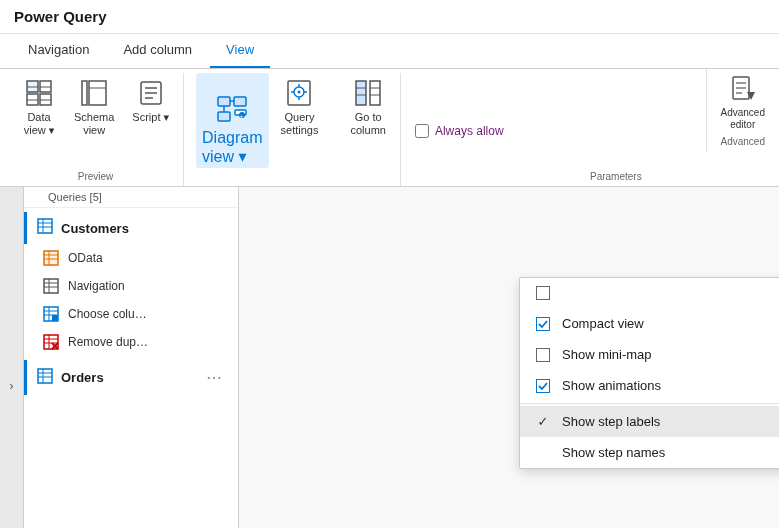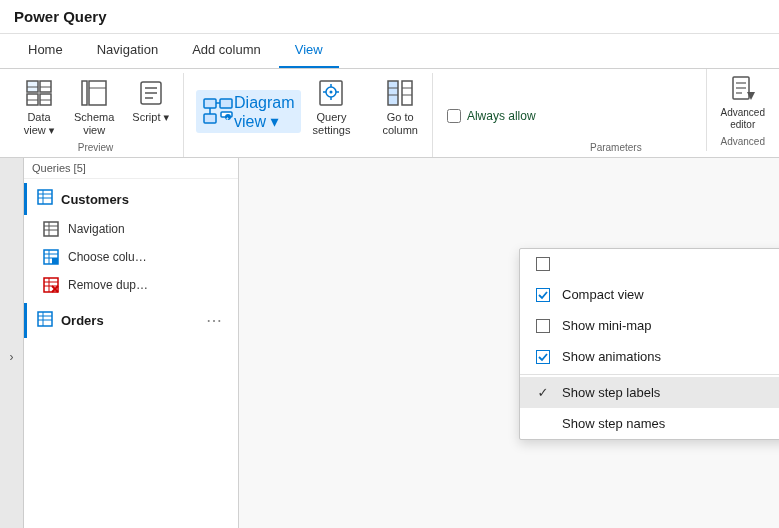--- a/index.html
+++ b/index.html
@@ -110,21 +110,21 @@
       padding: 4px 10px 2px;
       min-width: 110px;
     }
     .always-allow-inner {
       display: flex;
       align-items: center;
       gap: 6px;
       cursor: pointer;
     }
     .always-allow-inner input[type=checkbox] { width: 14px; height: 14px; }
-    .always-allow-inner span { font-size: 12px; color: #14532d; }
+    .always-allow-inner span { font-size: 12px; color: #701a75; }
 
     
     .main-area {
       display: flex;
       height: calc(528px - 130px);
       background: #f3f3f3;
       position: relative;
     }
 
     
@@ -249,28 +249,27 @@
     }
     .menu-separator {
       height: 1px;
       background: #e0e0e0;
       margin: 2px 0;
     }
 
     
     .diagram-btn-wrap {
       display: flex;
-      flex-direction: row;
-      align-items: center;
-      padding: 4px 6px 2px;
+      flex-direction: column;
+      align-items: center;
+      padding: 20px 6px 2px;
       cursor: pointer;
       border-radius: 3px;
       min-width: 46px;
       background: #ddeeff;
-      margin-top: 17px;
     }
 
     .orders-group {
       margin-top: 4px;
     }
 
     .three-dots {
       font-size: 16px;
       color: #888;
       padding: 2px 6px;
@@ -278,21 +277,20 @@
     }
   </style>
 </head>
 <body>
 
 <div class="title-bar">
   <span>Power Query</span>
 </div>
 
 <div class="ribbon-tabs">
-  <div class="ribbon-tab">Home</div>
   <div class="ribbon-tab">Navigation</div>
   <div class="ribbon-tab">Add column</div>
   <div class="ribbon-tab active">View</div>
 </div>
 
 <div class="ribbon-content">
 
   <div class="ribbon-group">
     <div class="ribbon-group-items">
 
@@ -420,38 +418,49 @@
     </div>
     <div class="ribbon-group-label">Advanced</div>
   </div>
 </div>
 
 <div class="main-area">
 
   <div class="sidebar-arrow">›</div>
 
   <div class="query-panel">
-    <div style="padding:4px 8px; font-size:11px; color:#555; font-weight:500; writing-mode:horizontal-tb; display:flex; align-items:center; gap:4px; border-bottom:1px solid #eee;">
+    <div style="padding:4px 24px; font-size:11px; color:#555; font-weight:500; writing-mode:horizontal-tb; display:flex; align-items:center; gap:4px; border-bottom:1px solid #eee;">
       <span>Queries [5]</span>
     </div>
     <div class="queries-list">
 
       <div class="query-group">
         <div class="query-group-header">
           <span class="table-icon">
             <svg width="16" height="16" viewBox="0 0 16 16" fill="none">
               <rect x="1" y="1" width="14" height="14" stroke="#0078d4" stroke-width="1.5" fill="none"></rect>
               <line x1="1" y1="5" x2="15" y2="5" stroke="#0078d4" stroke-width="1"></line>
               <line x1="1" y1="9" x2="15" y2="9" stroke="#0078d4" stroke-width="1"></line>
               <line x1="6" y1="1" x2="6" y2="15" stroke="#0078d4" stroke-width="1"></line>
             </svg>
           </span>
           <span class="query-name">Customers</span>
         </div>
 
+        <div class="query-item">
+          <div class="item-icon">
+            <svg width="16" height="16" viewBox="0 0 16 16" fill="none">
+              <rect x="1" y="1" width="14" height="14" stroke="#e07000" stroke-width="1.5" fill="#fff3e0"></rect>
+              <line x1="1" y1="5" x2="15" y2="5" stroke="#e07000" stroke-width="1"></line>
+              <line x1="1" y1="9" x2="15" y2="9" stroke="#e07000" stroke-width="1"></line>
+              <line x1="6" y1="1" x2="6" y2="15" stroke="#e07000" stroke-width="1"></line>
+            </svg>
+          </div>
+          <span class="item-name">OData</span>
+        </div>
 
         <div class="query-item">
           <div class="item-icon">
             <svg width="16" height="16" viewBox="0 0 16 16" fill="none">
               <rect x="1" y="1" width="14" height="14" stroke="#555" stroke-width="1.5" fill="none"></rect>
               <line x1="1" y1="5" x2="15" y2="5" stroke="#555" stroke-width="1"></line>
               <line x1="1" y1="9" x2="15" y2="9" stroke="#555" stroke-width="1"></line>
               <line x1="6" y1="1" x2="6" y2="15" stroke="#555" stroke-width="1"></line>
             </svg>
           </div>

